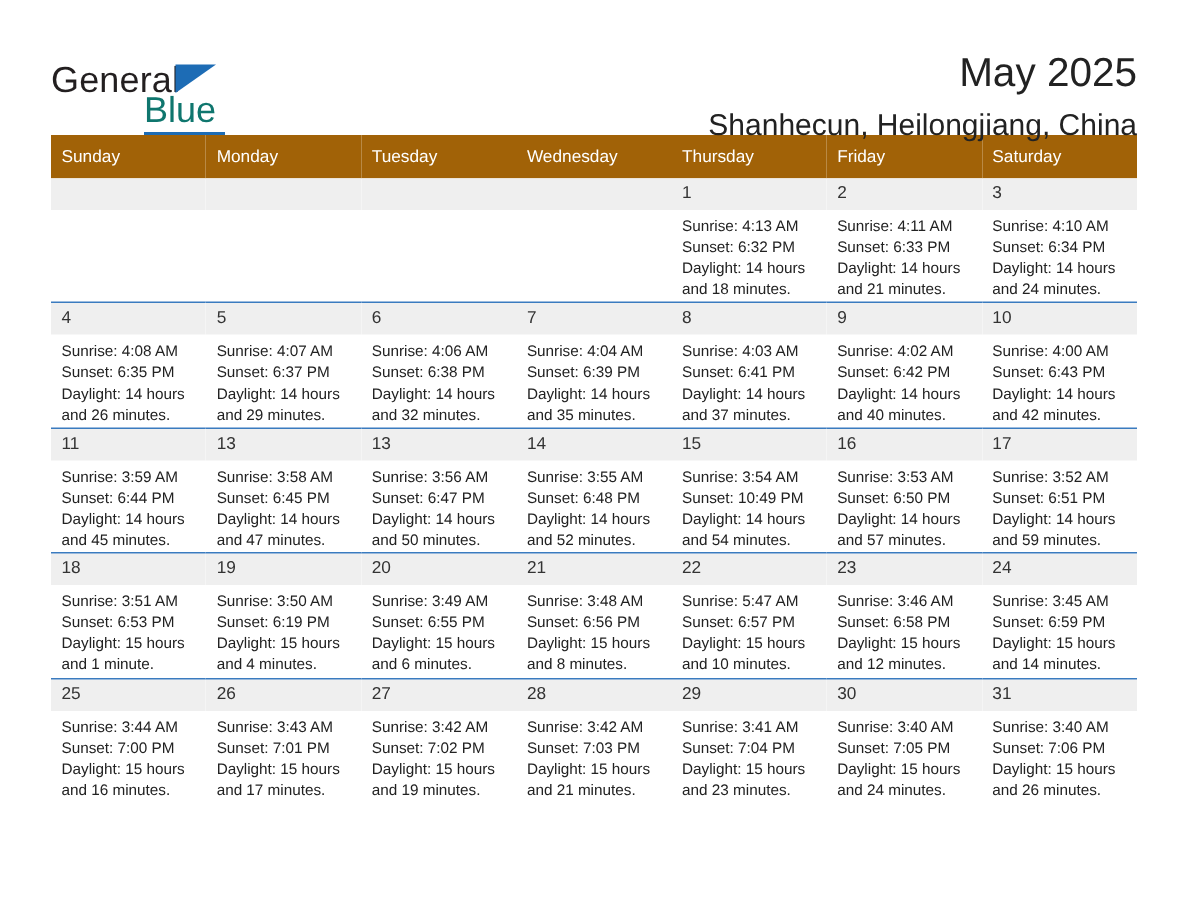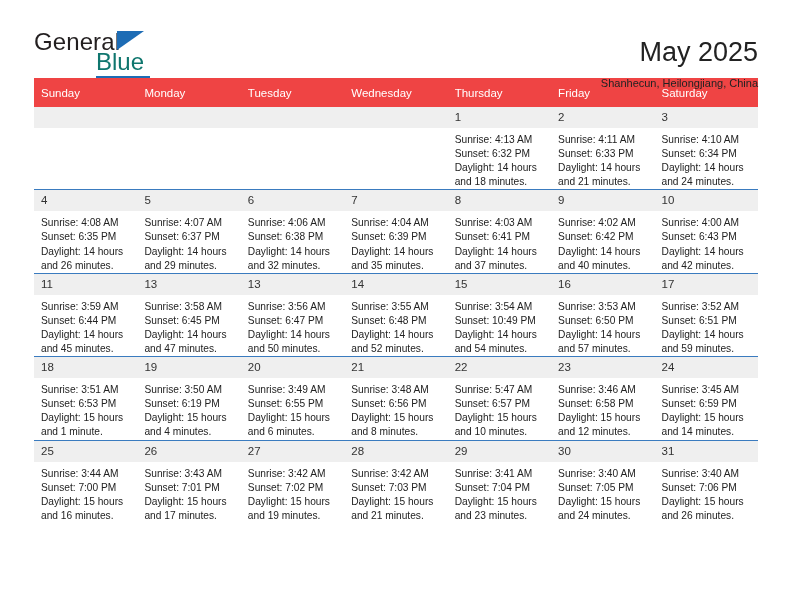--- a/index.html
+++ b/index.html
@@ -12,21 +12,21 @@
     height: 612px;
     font-family: "Liberation Sans", sans-serif;
     color: #1a1a1a;
     overflow: hidden;
   }
   .page {
     position: relative;
     width: 792px;
     height: 612px;
     box-sizing: border-box;
-    padding: 0 34px;
+    padding: 12px 34px;
   }
 
   
   .masthead {
     position: relative;
     height: 72px;
   }
   .logo {
     position: absolute;
     left: 0;
@@ -66,42 +66,41 @@
     width: 54px;
     height: 2px;
     background: #1d6cb5;
   }
 
   .title-block {
     position: absolute;
     right: 0;
     top: 22px;
     text-align: right;
-    margin-top: 16px;
   }
   .cal-title {
     font-size: 27px;
     color: #222;
     line-height: 1.1;
   }
   .cal-subtitle {
     margin-top: 9px;
-    font-size: 11px;
+    font-size: 20px;
     color: #222;
   }
 
   
   .calendar {
     width: 724px;
     border-collapse: collapse;
     table-layout: fixed;
     margin-top: 6px;
   }
   .calendar th {
-    background: #ef4444;
+    background: #a16207;
     color: #ffffff;
     font-size: 11.5px;
     font-weight: normal;
     text-align: left;
     padding: 6px 0 6px 7px;
     height: 17px;
   }
   .calendar td {
     vertical-align: top;
     padding: 0;

